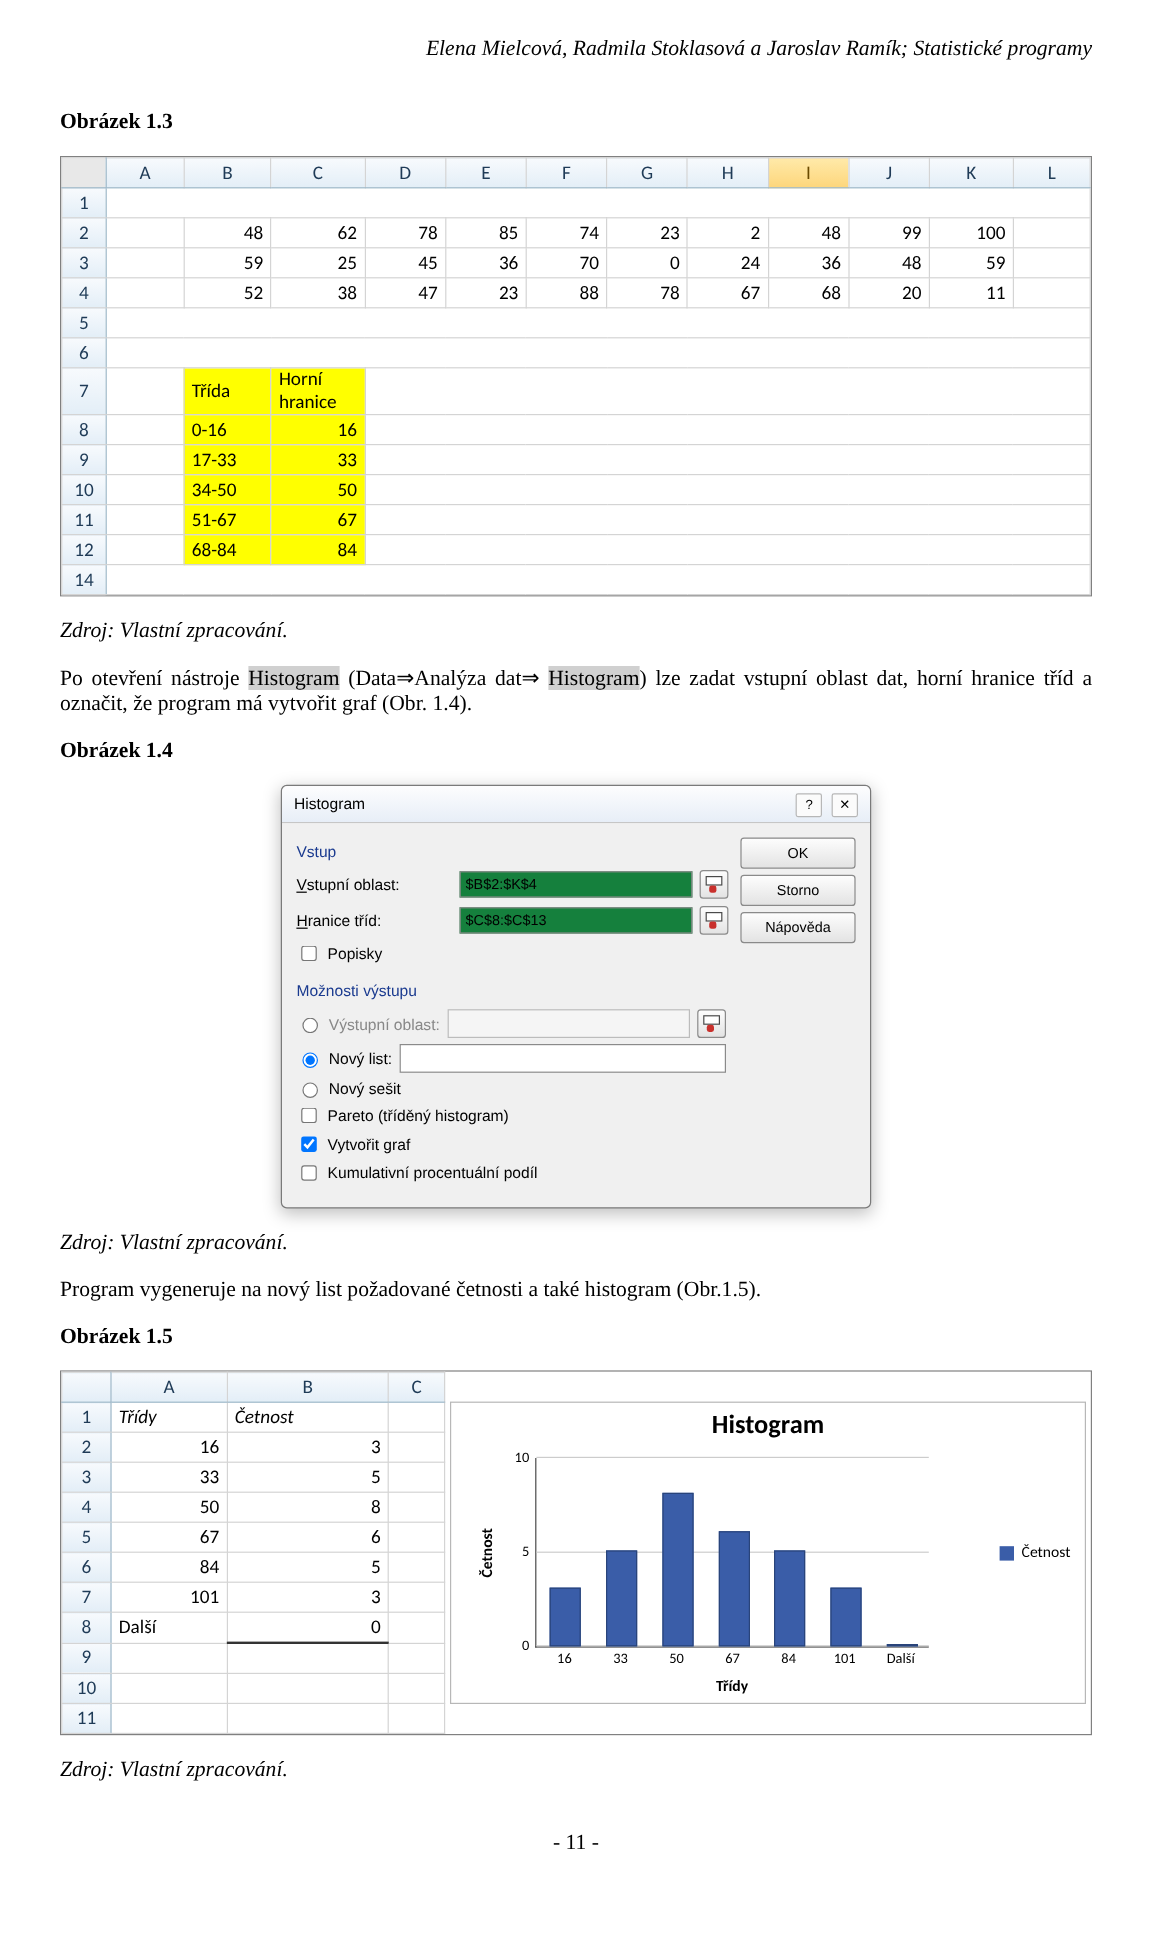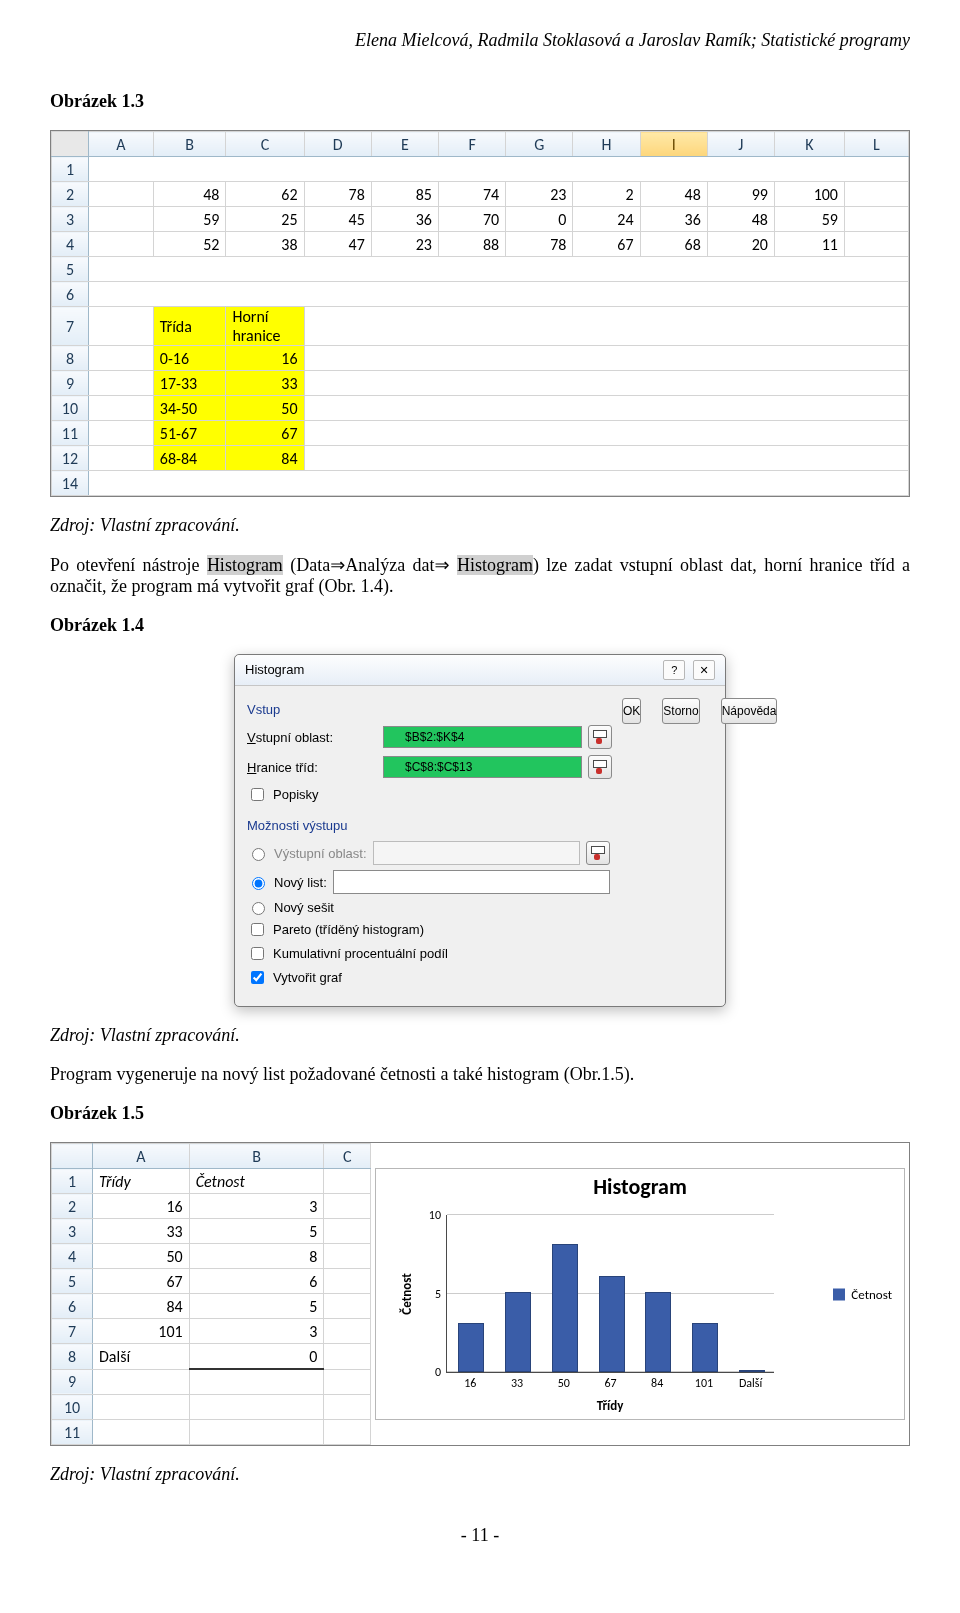--- a/index.html
+++ b/index.html
@@ -87,32 +87,32 @@
     border-radius: 5px 5px 0 0;
     display: flex; justify-content: space-between; align-items: center;
   }
   .dlg-title .icons span {
     display: inline-block; width: 20px; height: 18px;
     border: 1px solid #b7b7b7; border-radius: 2px; margin-left: 4px;
     background: #fbfbfb; text-align: center; font-size: 11px; line-height: 18px;
   }
   .dlg-body { display: flex; padding: 12px 12px 14px 12px; gap: 12px; }
   .dlg-left { flex: 1; }
-  .dlg-right { width: 96px; display: flex; flex-direction: row; gap: 21px; }
+  .dlg-right { width: 96px; display: flex; flex-direction: column; gap: 5px; }
   .dlg-btn {
     height: 24px; border: 1px solid #8a8a8a;
     background: linear-gradient(#fdfdfd, #e3e3e3);
     border-radius: 3px; font-size: 12px;
     text-align: center; line-height: 24px;
   }
   .group-h { color: #1a3a8f; margin: 4px 0 8px 0; font-size: 13px; }
   .fld { display: grid; grid-template-columns: 130px 1fr 22px; align-items: center; gap: 6px; margin-bottom: 6px; }
   .fld label span.u { text-decoration: underline; }
   .fld input[type=text] {
-    height: 20px; border: 1px solid #8a8a8a; background: #22c55e; font-size: 12px; padding: 0 21px;
+    height: 20px; border: 1px solid #8a8a8a; background: #15803d; font-size: 12px; padding: 0 4px;
   }
   .picker {
     width: 22px; height: 22px; border: 1px solid #8a8a8a; background: linear-gradient(#fdfdfd, #e3e3e3); border-radius: 3px;
     position: relative;
   }
   .picker::before {
     content: ""; position: absolute; left: 4px; top: 4px; width: 12px; height: 6px;
     border: 1px solid #4a4a4a; background: #fff;
   }
   .picker::after {
@@ -341,26 +341,26 @@
           <div class="rad">
             <input type="radio" name="out" style="">
             <label>Nový sešit</label>
           </div>
 
           <div class="chk" style="margin-top:2px">
             <input type="checkbox" style="">
             <label>P<span class="u">a</span>reto (tříděný histogram)</label>
           </div>
           <div class="chk">
+            <input type="checkbox" checked="" style="">
+            <label>Vytvořit gra<span class="u">f</span></label>
+          </div>
+          <div class="chk">
             <input type="checkbox" style="">
             <label>Ku<span class="u">m</span>ulativní procentuální podíl</label>
-          </div>
-          <div class="chk">
-            <input type="checkbox" checked="" style="">
-            <label>Vytvořit gra<span class="u">f</span></label>
           </div>
         </div>
         <div class="dlg-right">
           <div class="dlg-btn">OK</div>
           <div class="dlg-btn">Storno</div>
           <div class="dlg-btn">Nápověda</div>
         </div>
       </div>
     </div>
   </div>

